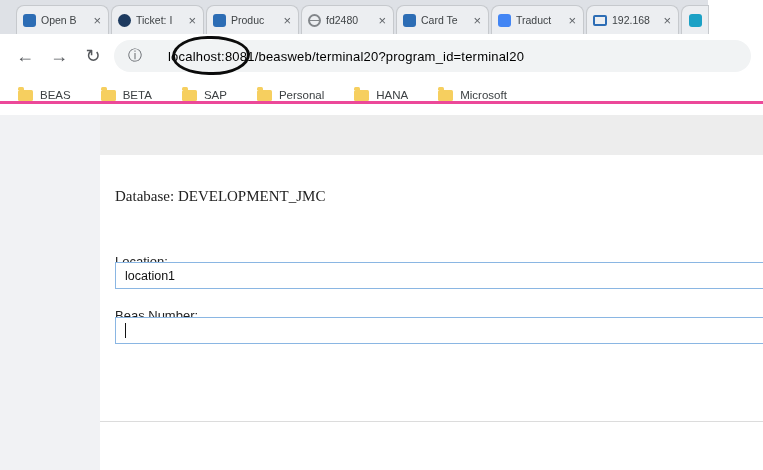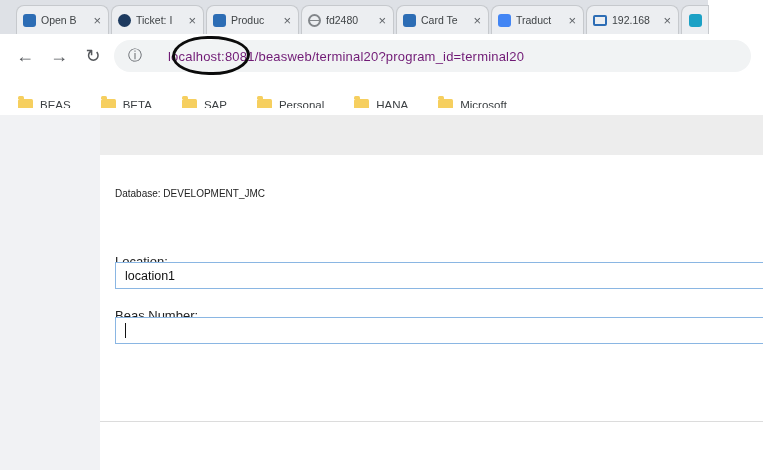--- a/index.html
+++ b/index.html
@@ -39,46 +39,46 @@
     position:absolute; left:0; top:34px; width:763px; height:44px;
     background:#fff; display:flex; align-items:center; padding:0 12px; gap:8px;
   }
   .nav-btn { width:26px; height:26px; text-align:center; line-height:26px;
              font-size:18px; color:#55585c; border-radius:50%; flex:0 0 auto; }
   .omnibox {
     flex:1; height:32px; background:#f1f3f4; border-radius:16px;
     display:flex; align-items:center; padding:0 14px; gap:10px; overflow:hidden;
   }
   .info-glyph { font-size:14px; color:#5f6368; flex:0 0 auto; }
-  .url-text { font-size:13px; color:#701a75; white-space:nowrap; letter-spacing:.2px;padding-left:16px; }
+  .url-text { font-size:13px; color:#000000; white-space:nowrap; letter-spacing:.2px;padding-left:16px; }
 
   
   .annotation-ellipse {
     position:absolute; left:172px; top:36px; width:78px; height:39px;
     border:3px solid #0b0b0b; border-radius:48% 52% 50% 50% / 55% 50% 55% 50%;
     z-index:20; pointer-events:none; background:transparent;
   }
 
   
   .bookmarksbar {
-    position:absolute; left:0; top:92px; width:763px; height:30px;
-    background:#fff; border-bottom:5px solid #ec4899;
-    display:flex; align-items:center; padding-left:18px; gap:30px;
+    position:absolute; left:0; top:74px; width:763px; height:30px;
+    background:#fff; border-bottom:3px solid #ec4899;
+    display:flex; align-items:flex-end; padding-left:18px; gap:30px;
   }
   .bookmark { display:flex; align-items:center; gap:7px; font-size:11.5px; color:#3c4043; }
   .folder-icon { width:15px; height:11px; background:#f6cf5f; border-radius:1.5px; position:relative; flex:0 0 auto; }
   .folder-icon::before { content:""; position:absolute; top:-3px; left:0; width:6px; height:3px;
                          background:#f6cf5f; border-radius:1.5px 1.5px 0 0; }
 
   
   .content { position:absolute; left:0; top:108px; width:763px; height:362px; background:#fff; overflow:hidden; }
   .gutter { position:absolute; left:0; top:7px; width:100px; height:355px; background:#f1f2f4; }
   .band   { position:absolute; left:100px; right:0; top:7px; height:40px; background:#ededed; }
 
-  .db-line { position:absolute; left:115px; top:80px; font-size:10px; color:#222; }
+  .db-line { position:absolute; left:115px; top:80px; font-size:15px; color:#222;font-family:Liberation Serif, serif; }
   .field-label { position:absolute; left:115px; font-size:13px; color:#222;margin-top:12px; }
   .loc-label  { top:134px; }
   .card-label { top:188px; }
 
   .input {
     position:absolute; left:115px; right:-2px; height:27px;
     background:#fff; border:1px solid #8ab6e3;
     display:flex; align-items:center; padding-left:9px;
     font-size:12.5px; color:#111;
   }

